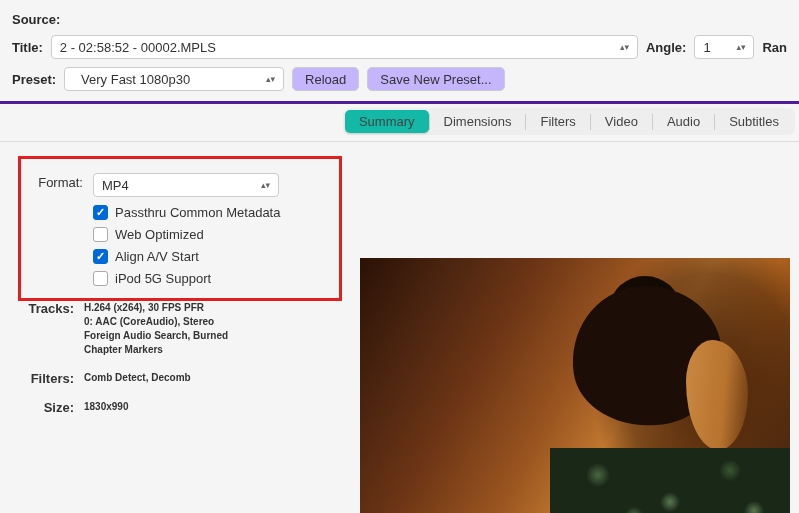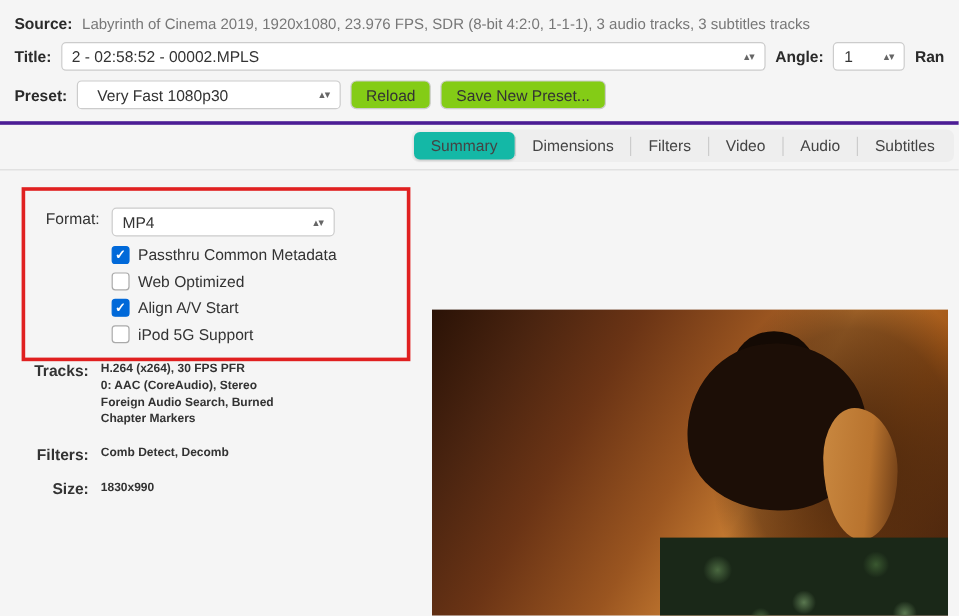--- a/index.html
+++ b/index.html
@@ -64,21 +64,21 @@
     }
     .updown {
       color: #666;
       font-size: 9px;
       line-height: 1;
       display: flex;
       flex-direction: column;
       margin-left: 6px;
     }
     .btn {
-      background: #84cc16;
+      background: #c4b5fd;
       border: 1px solid #ccc;
       border-radius: 5px;
       padding: 0 12px;
       font-size: 13px;
       color: #333;
       height: 24px;
       cursor: pointer;
     }
     .tabs-row {
       display: flex;
@@ -252,21 +252,20 @@
       border-bottom: 3px solid #4c1d95;
       padding-bottom: 10px;
       margin-bottom: 0;
     }
   </style>
 </head>
 <body>
 
 <div class="row source-row">
   <span class="label">Source:</span>
-  <span class="source-text">Labyrinth of Cinema 2019, 1920x1080, 23.976 FPS, SDR (8-bit 4:2:0, 1-1-1), 3 audio tracks, 3 subtitles tracks</span>
 </div>
 
 <div class="row">
   <span class="label">Title:</span>
   <div class="select select-wide">
     <span>2 - 02:58:52 - 00002.MPLS</span>
     <span class="updown">▴▾</span>
   </div>
   <span class="label">Angle:</span>
   <div class="select select-angle">

